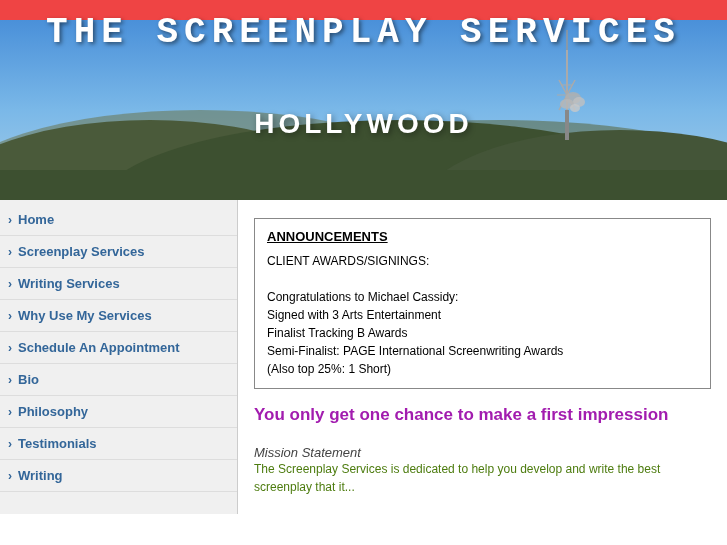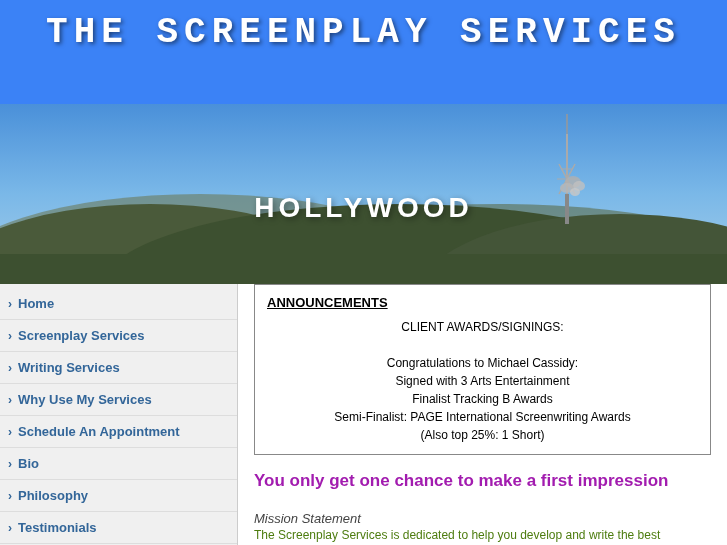--- a/index.html
+++ b/index.html
@@ -7,22 +7,22 @@
       font-family: Arial, sans-serif;
       font-size: 13px;
       background: #fff;
       width: 727px;
       overflow-x: hidden;
     }
 
     
     #header {
       width: 100%;
-      height: 284px;
-      background: #3b82f6;
+      height: 200px;
+      background: #ef4444;
       position: relative;
       overflow: hidden;
     }
     #header-title {
       position: absolute;
       top: 12px;
       left: 0;
       right: 0;
       text-align: center;
       font-family: 'Courier New', Courier, monospace;
@@ -112,41 +112,40 @@
     .nav-arrow {
       color: #336699;
       margin-right: 6px;
       font-size: 12px;
       font-weight: bold;
     }
 
     
     #content {
       flex: 1;
-      padding: 0 16px;
+      padding: 18px 16px;
       background: #fff;
     }
 
     
     .announcements-box {
       border: 1px solid #888;
       padding: 10px 12px;
       margin-bottom: 16px;
       background: #fff;
     }
     .announcements-title {
       font-weight: bold;
       text-decoration: underline;
       font-size: 13px;
       margin-bottom: 8px;
     }
     .announcements-text {
       font-size: 12px;
       line-height: 1.5;
-      text-align: center;
     }
 
     
     .main-heading {
       font-size: 17px;
       font-weight: bold;
       color: #a21caf;
       margin-bottom: 20px;
     }
     .mission-label {

